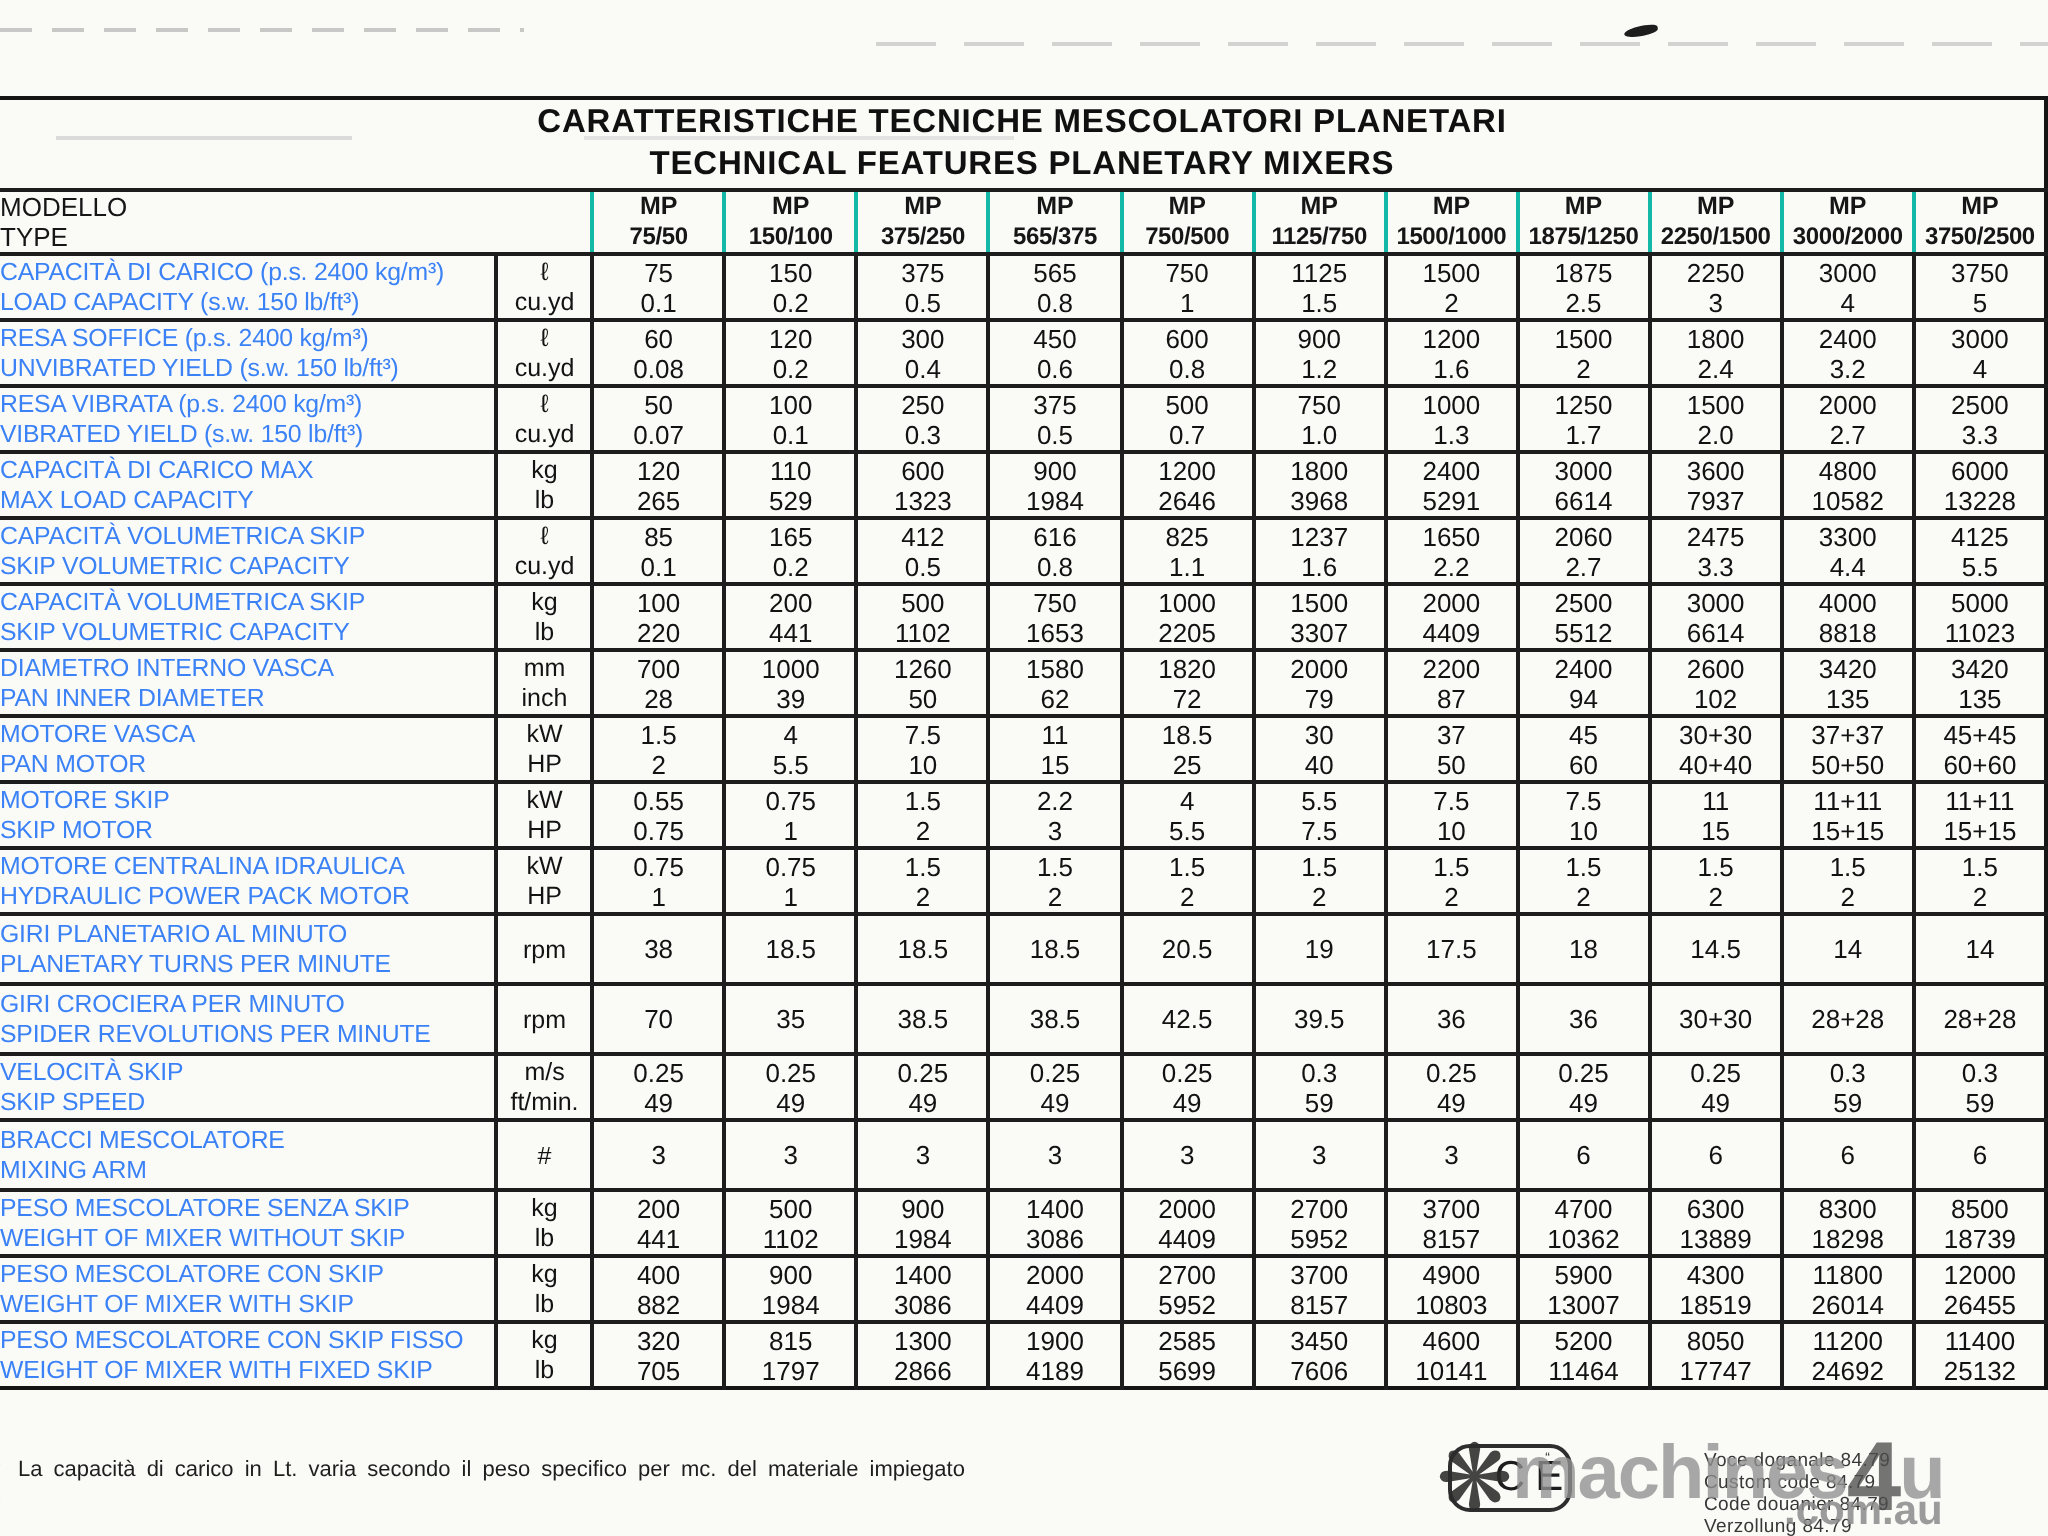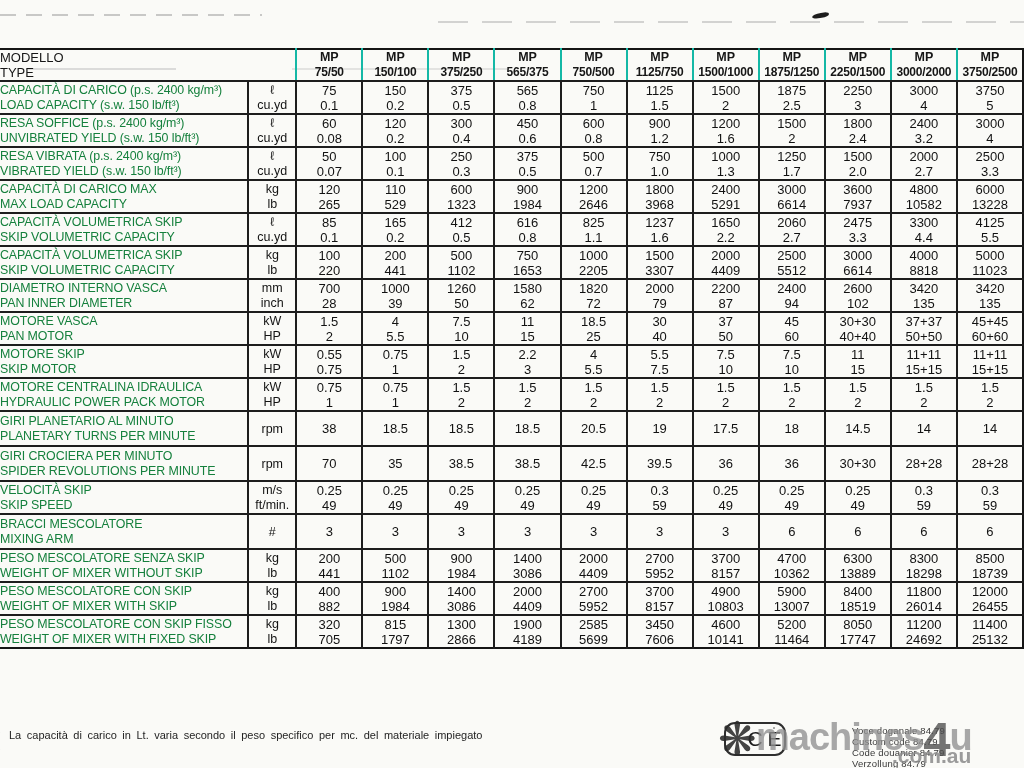--- a/index.html
+++ b/index.html
@@ -38,21 +38,21 @@
   .modello-cell{text-align:left;font-size:13px;font-weight:normal;line-height:15px;padding-left:3px;}
   .model-cell{text-align:center;font-weight:bold;}
   .model-cell .mline1{font-size:12.5px;line-height:15px;}
   .model-cell .mline2{font-size:12px;line-height:15px;letter-spacing:-.2px;}
   tbody tr.group{border-top:2px solid #1d1d1d;}
   tbody td{border-left:2px solid #1d1d1d;}
   tbody td:first-child{border-left:none;}
   tr.double td{height:31px;}
   tr.single td{height:33px;}
   .label-cell{text-align:left;padding-left:3px;}
-  .label-cell div{font-size:12.4px;line-height:15px;white-space:nowrap;letter-spacing:-.1px;color:#15803d;}
+  .label-cell div{font-size:12.4px;line-height:15px;white-space:nowrap;letter-spacing:-.1px;color:#3b82f6;}
   .unit-cell{text-align:center;font-size:12.5px;color:#131313;}
   .unit-cell div{line-height:15px;}
   .val-cell{text-align:center;font-size:13px;color:#121212;}
   .val-cell div{line-height:15px;}
 
   
   .footnotes{position:absolute;left:0;top:727px;width:640px;font-size:11px;line-height:16.5px;
     color:#1e1e1e;word-spacing:2.5px;}
   .footnotes .fline{position:relative;padding-left:9px;white-space:nowrap;}
   .fmark{position:absolute;left:-4px;top:0;color:#4a4a4a;}
@@ -94,20 +94,26 @@
       <col class="c-val">
       <col class="c-val">
     <col class="c-val">
       <col class="c-val">
       <col class="c-val">
       <col class="c-val">
       <col class="c-val">
       <col class="c-val">
   </colgroup>
   <thead>
+    <tr class="title-row">
+      <th colspan="13">
+        <div>CARATTERISTICHE TECNICHE MESCOLATORI PLANETARI</div>
+        <div>TECHNICAL FEATURES PLANETARY MIXERS</div>
+      </th>
+    </tr>
     <tr class="head-row" id="model-row">
       <th colspan="2" class="modello-cell">
         <div>MODELLO</div>
         <div>TYPE</div>
       </th>
     <th class="model-cell">
           <div class="mline1">MP</div>
           <div class="mline2">75/50</div>
         </th>
         <th class="model-cell">
@@ -890,21 +896,21 @@
         </td>
         <td class="val-cell">
           <div>4900</div>
           <div>10803</div>
         </td>
         <td class="val-cell">
           <div>5900</div>
           <div>13007</div>
         </td>
         <td class="val-cell">
-          <div>8400</div>
+          <div>4300</div>
           <div>18519</div>
         </td>
         <td class="val-cell">
           <div>11800</div>
           <div>26014</div>
         </td>
         <td class="val-cell">
           <div>12000</div>
           <div>26455</div>
         </td>

